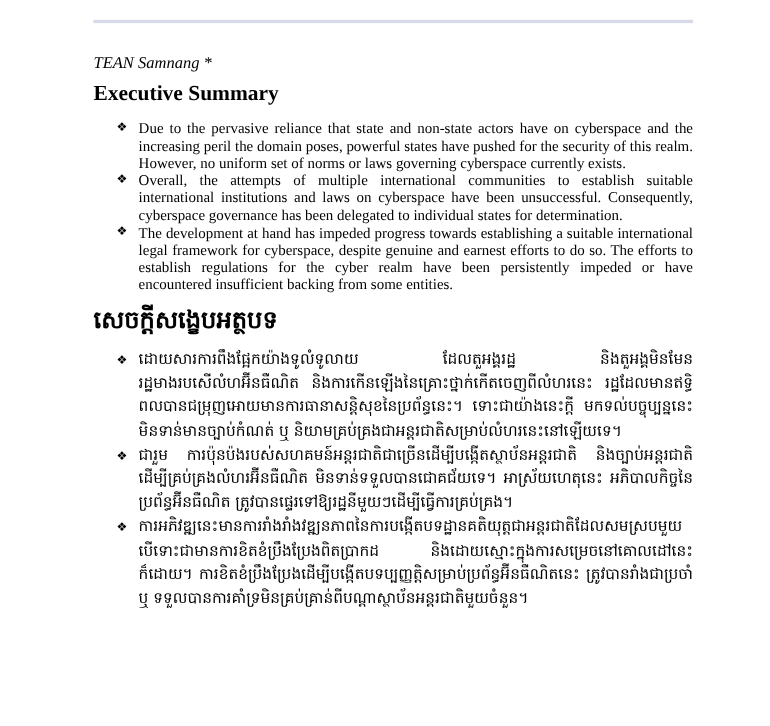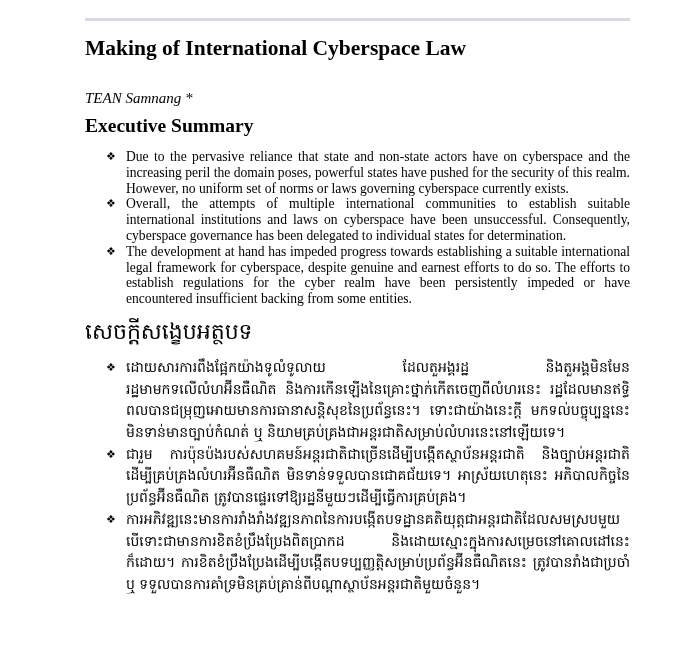--- a/index.html
+++ b/index.html
@@ -66,21 +66,21 @@
     }
     .bullet-glyph {
       position: absolute;
       left: 21px;
       top: 0px;
       font-size: 11px;
       line-height: 15.8px;
     }
     .khmer-heading {
       font-family: "DejaVu Sans", sans-serif;
-      font-weight: normal;
+      font-weight: bold;
       font-size: 22px;
       line-height: 30px;
       margin-top: 10px;
     }
     ul.khmer-bullets {
       list-style: none;
       margin: 10px 0 0 0;
       padding: 0;
     }
     ul.khmer-bullets li {
@@ -94,21 +94,20 @@
     ul.khmer-bullets .bullet-glyph {
       line-height: 21.7px;
     }
   </style>
 </head>
 <body>
 
 <div class="page">
   <div class="separator"></div>
 
-  <h1 class="title" style="margin-bottom:0;">Making of International Cyberspace Law</h1>
   <div class="author">TEAN Samnang *</div>
 
   <h2 class="section-heading" style="margin-bottom:0;">Executive Summary</h2>
 
   <ul class="bullets">
     <li>
       <span class="bullet-glyph">❖</span>
       <span>Due to the pervasive reliance that state and non-state actors have on cyberspace and the increasing peril the domain poses, powerful states have pushed for the security of this realm. However, no uniform set of norms or laws governing cyberspace currently exists.</span>
     </li>
     <li>
@@ -119,21 +118,21 @@
       <span class="bullet-glyph">❖</span>
       <span>The development at hand has impeded progress towards establishing a suitable international legal framework for cyberspace, despite genuine and earnest efforts to do so. The efforts to establish regulations for the cyber realm have been persistently impeded or have encountered insufficient backing from some entities.</span>
     </li>
   </ul>
 
   <h2 class="khmer-heading" style="margin-bottom:0;" lang="km">សេចក្ដីសង្ខេបអត្ថបទ</h2>
 
   <ul class="khmer-bullets" lang="km">
     <li>
       <span class="bullet-glyph">❖</span>
-      <span>ដោយសារការពឹងផ្អែកយ៉ាងទូលំទូលាយ ដែលតួអង្គរដ្ឋ និងតួអង្គមិនមែនរដ្ឋមាមកទលើលំហអ៊ីនធឺណិត និងការកើនឡើងនៃគ្រោះថ្នាក់កើតចេញពីលំហរនេះ  រដ្ឋដែលមានឥទ្ធិពលបានជម្រុញអោយមានការធានាសន្តិសុខនៃប្រព័ន្ធនេះ។ ទោះជាយ៉ាងនេះក្ដី មកទល់បច្ចុប្បន្ននេះ មិនទាន់មានច្បាប់កំណត់ ឬ និយាមគ្រប់គ្រងជាអន្តរជាតិសម្រាប់លំហរនេះនៅឡើយទេ។</span>
+      <span>ដោយសារការពឹងផ្អែកយ៉ាងទូលំទូលាយ ដែលតួអង្គរដ្ឋ និងតួអង្គមិនមែនរដ្ឋមាងរបសើលំហអ៊ីនធឺណិត និងការកើនឡើងនៃគ្រោះថ្នាក់កើតចេញពីលំហរនេះ  រដ្ឋដែលមានឥទ្ធិពលបានជម្រុញអោយមានការធានាសន្តិសុខនៃប្រព័ន្ធនេះ។ ទោះជាយ៉ាងនេះក្ដី មកទល់បច្ចុប្បន្ននេះ មិនទាន់មានច្បាប់កំណត់ ឬ និយាមគ្រប់គ្រងជាអន្តរជាតិសម្រាប់លំហរនេះនៅឡើយទេ។</span>
     </li>
     <li>
       <span class="bullet-glyph">❖</span>
       <span>ជារួម  ការប៉ុនប៉ងរបស់សហគមន៍អន្តរជាតិជាច្រើនដើម្បីបង្កើតស្ថាប័នអន្តរជាតិ  និងច្បាប់អន្តរជាតិដើម្បីគ្រប់គ្រងលំហរអ៊ីនធឺណិត មិនទាន់ទទួលបានជោគជ័យទេ។ អាស្រ័យហេតុនេះ អភិបាលកិច្ចនៃប្រព័ន្ធអ៊ីនធឺណិត ត្រូវបានផ្ទេរទៅឱ្យរដ្ឋនីមួយៗដើម្បីធ្វើការគ្រប់គ្រង។</span>
     </li>
     <li>
       <span class="bullet-glyph">❖</span>
       <span>ការអភិវឌ្ឍនេះមានការរាំងរាំងវឌ្ឍនភាពនៃការបង្កើតបទដ្ឋានគតិយុត្តជាអន្តរជាតិដែលសមស្របមួយ បើទោះជាមានការខិតខំប្រឹងប្រែងពិតប្រាកដ និងដោយស្មោះក្នុងការសម្រេចនៅគោលដៅនេះក៏ដោយ។ ការខិតខំប្រឹងប្រែងដើម្បីបង្កើតបទប្បញ្ញត្តិសម្រាប់ប្រព័ន្ធអ៊ីនធឺណិតនេះ  ត្រូវបានរាំងជាប្រចាំ ឬ ទទួលបានការគាំទ្រមិនគ្រប់គ្រាន់ពីបណ្ដាស្ថាប័នអន្តរជាតិមួយចំនួន។</span>
     </li>
   </ul>

